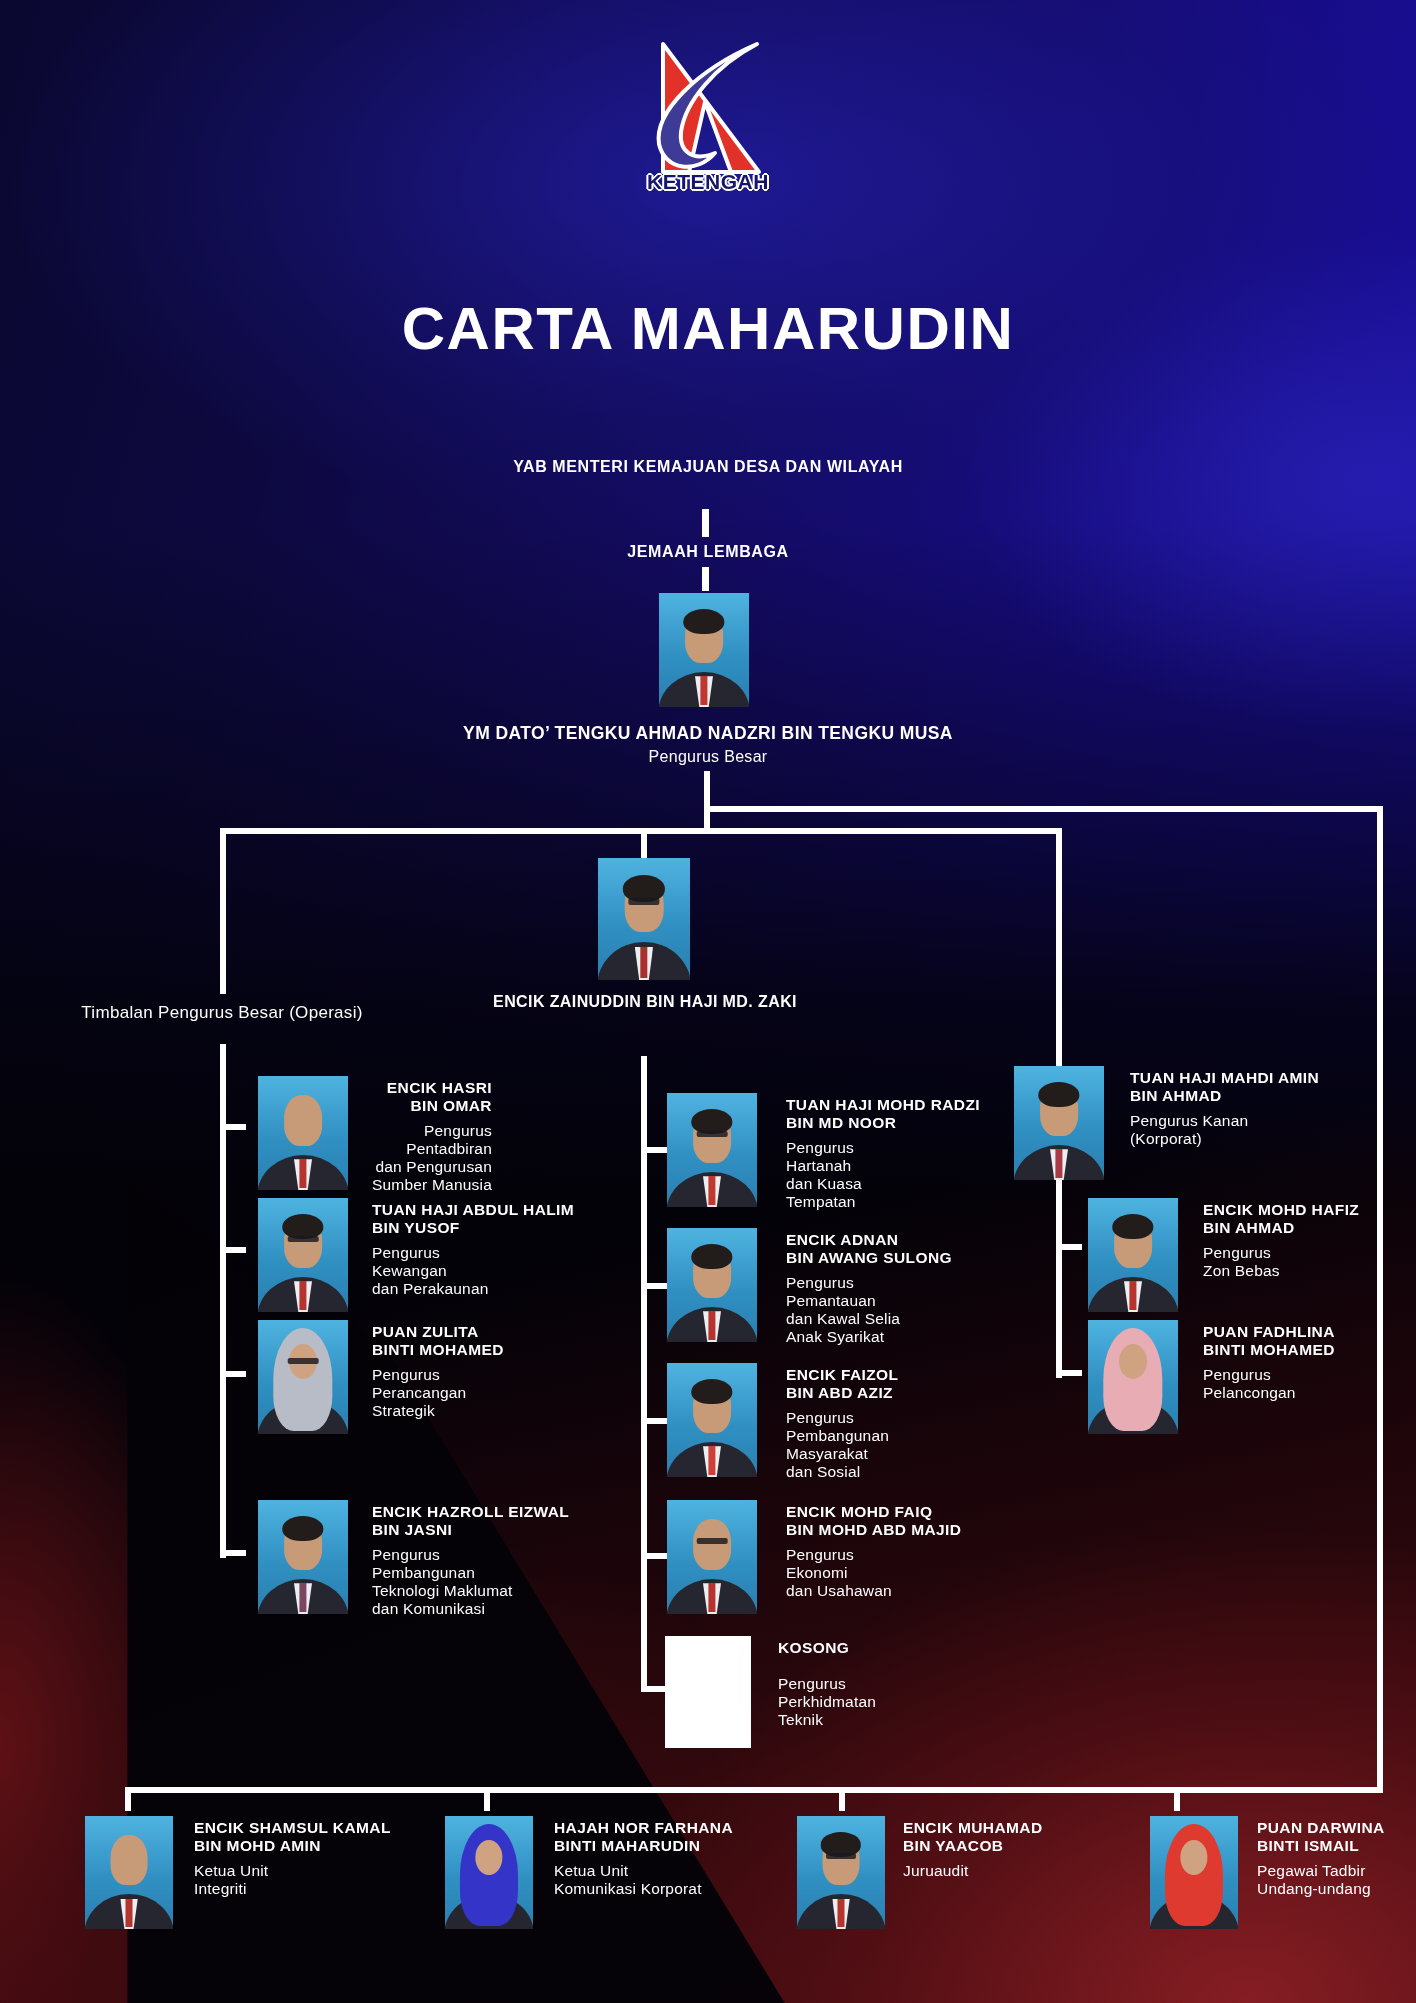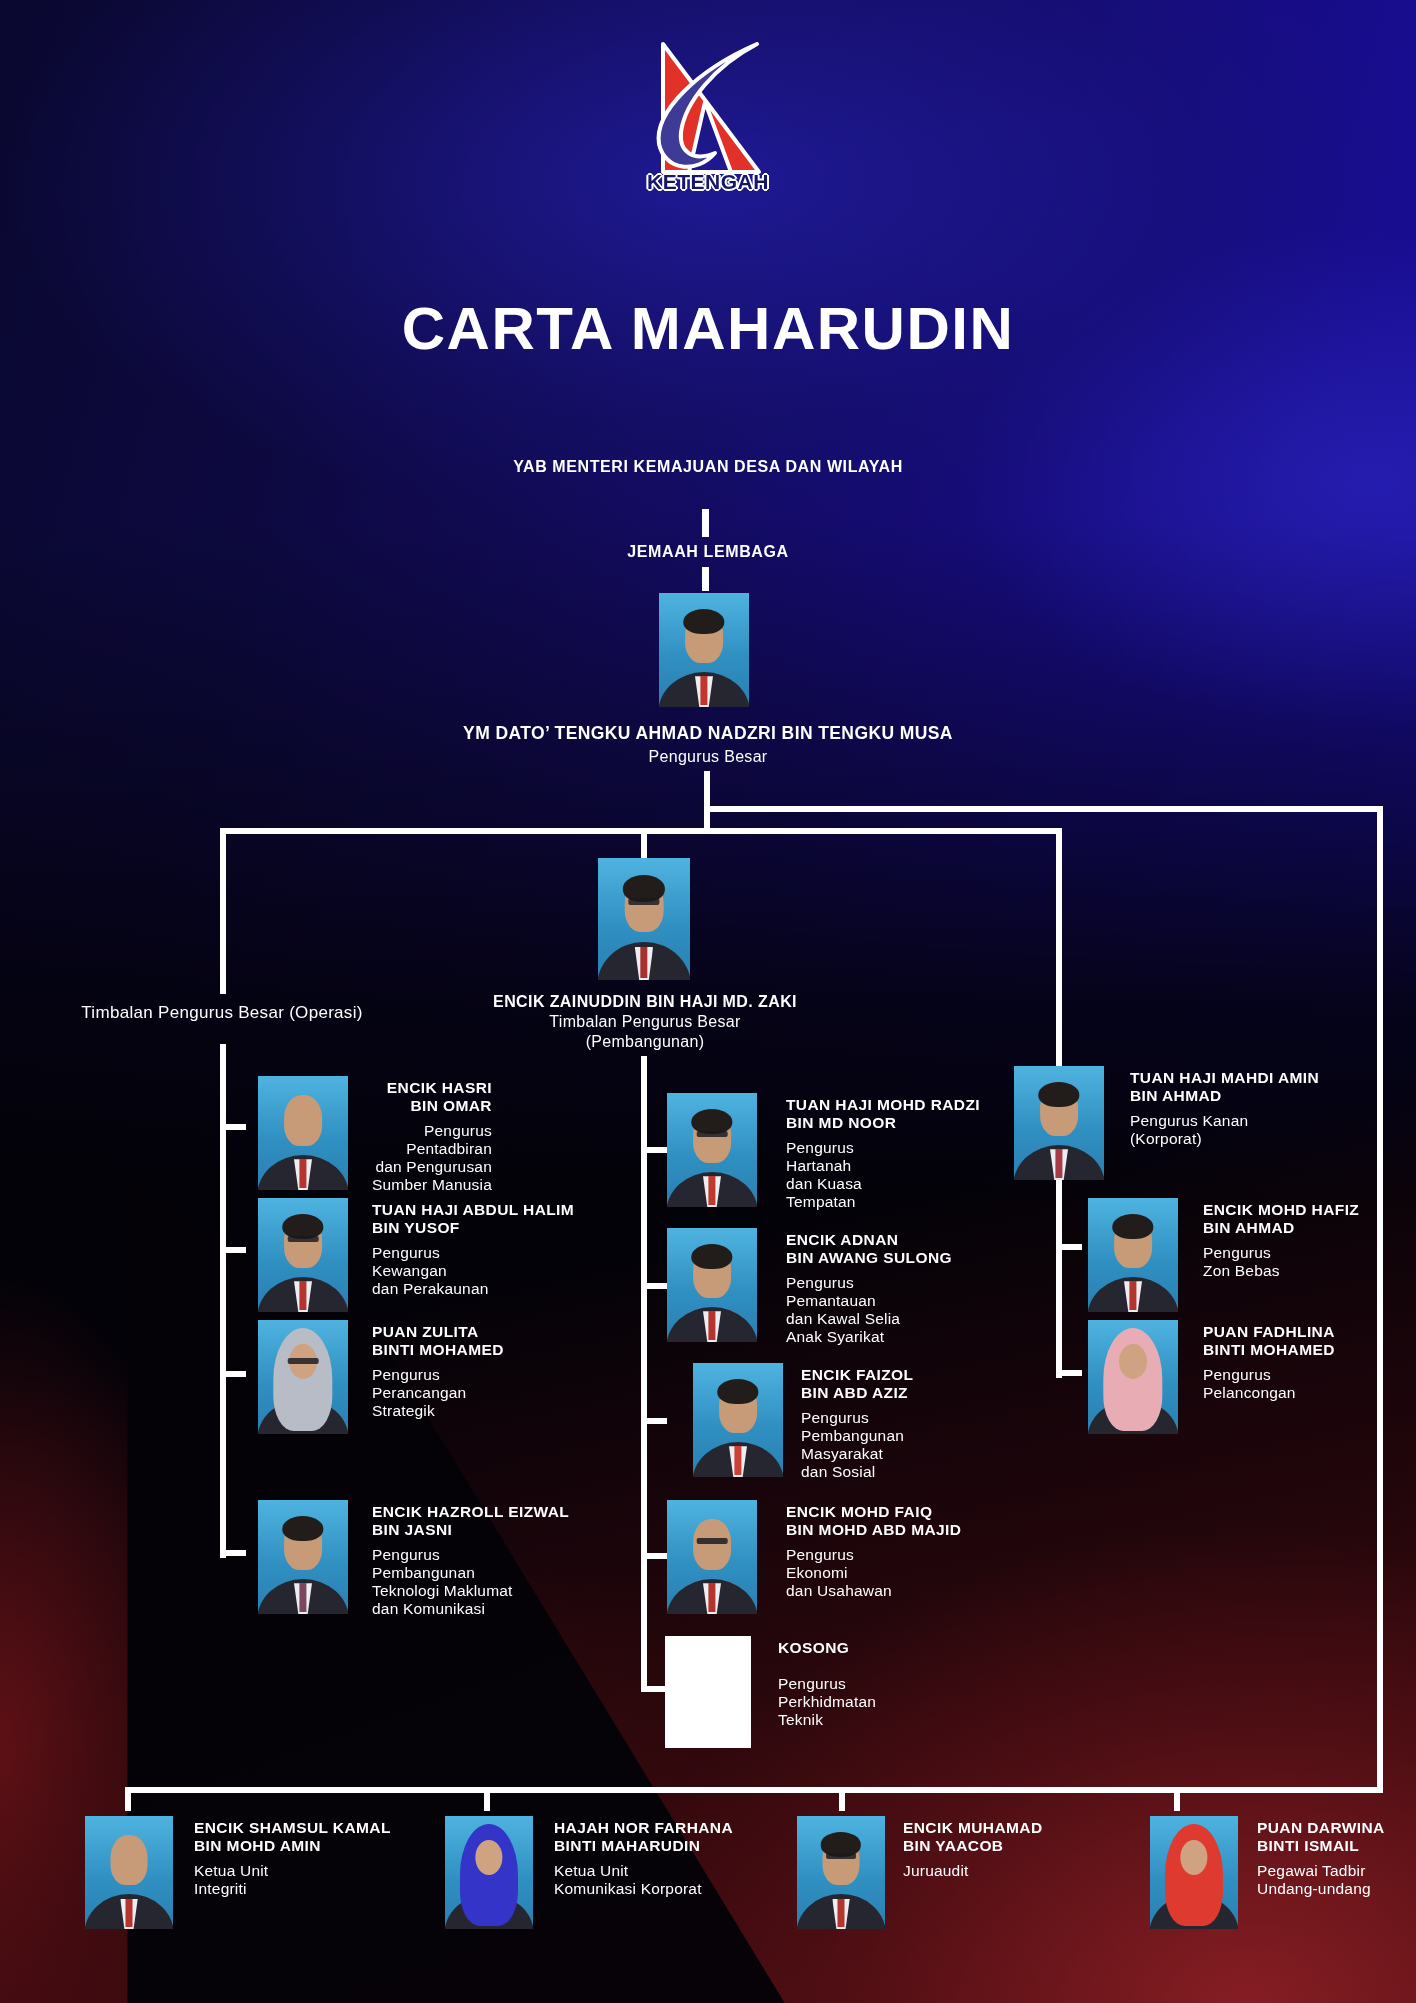--- a/index.html
+++ b/index.html
@@ -82,21 +82,21 @@
   .photo .face{top:21%;width:31%;height:31%;background:#cfa382;border-radius:50%;}
   .pos-gmphoto{left:659px;top:593px;}
   .pos-zainphoto{left:598px;top:858px;}
   .pos-zainphoto .photo{height:122px;width:92px;}
   .pos-hasri{left:258px;top:1076px;text-align:right;}
   .pos-halim{left:258px;top:1198px;}
   .pos-zulita{left:258px;top:1320px;}
   .pos-hazroll{left:258px;top:1500px;}
   .pos-radzi{left:667px;top:1093px;gap:29px;}
   .pos-adnan{left:667px;top:1228px;gap:29px;}
-  .pos-faizol{left:693px;top:1363px;gap:18px;}
+  .pos-faizol{left:667px;top:1363px;gap:29px;}
   .pos-faiq{left:667px;top:1500px;gap:29px;}
   .pos-kosong{left:665px;top:1636px;gap:27px;}
   .pos-kosong .photo{width:86px;height:112px;}
   .pos-kosong .prole{margin-top:18px;}
   .pos-mahdi{left:1014px;top:1066px;gap:26px;}
   .pos-hafiz{left:1088px;top:1198px;gap:25px;}
   .pos-fadhlina{left:1088px;top:1320px;gap:25px;}
   .rowB .photo{width:88px;height:113px;}
   .pos-shamsul{left:85px;top:1816px;gap:21px;}
   .pos-farhana{left:445px;top:1816px;gap:21px;}
@@ -182,22 +182,20 @@
         <span class="head"></span>
         <span class="hair"></span>
         <span class="glasses"></span>
         <span class="body"></span>
         <span class="shirt"></span>
         <span class="tie"></span>
       </div>
   </div>
   <div class="ct2 zaintext">
     <div class="pname">ENCIK ZAINUDDIN BIN HAJI MD. ZAKI</div>
-    <div class="lines">Timbalan Pengurus Besar
-(Pembangunan)</div>
   </div>
 
   <div class="person pos-hasri">
     <div class="photo male bald" style="--accent: #b5342e;">
         <span class="head"></span>
         <span class="body"></span>
         <span class="shirt"></span>
         <span class="tie"></span>
       </div>
     <div class="ptext">

